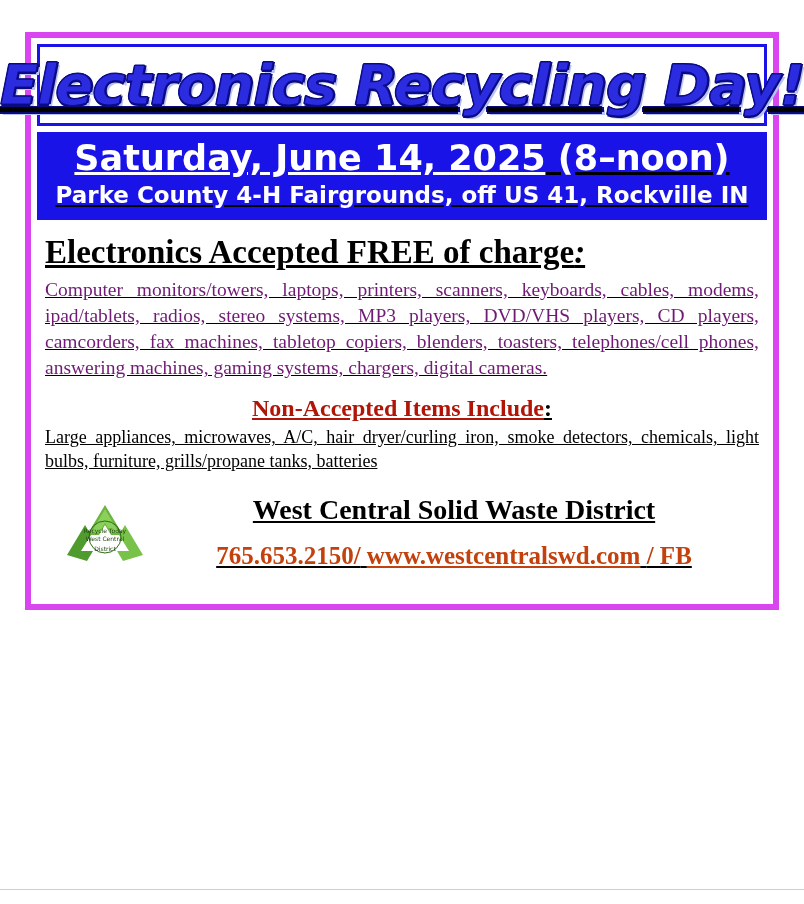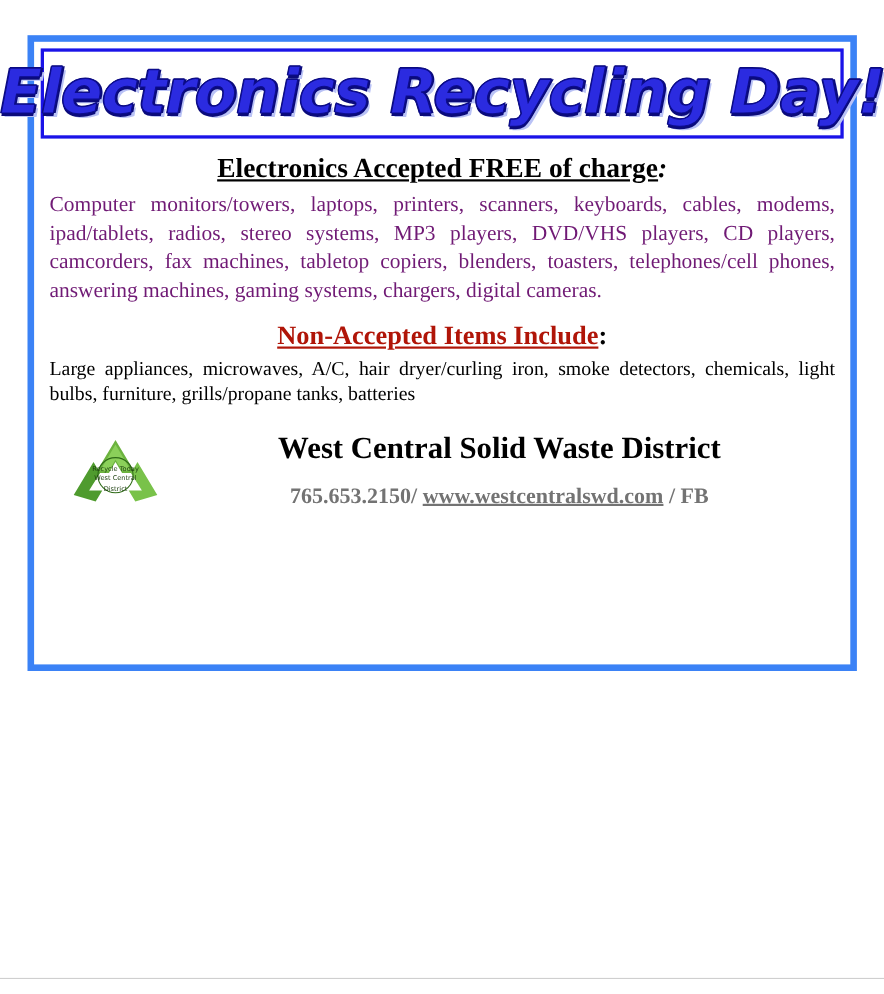--- a/index.html
+++ b/index.html
@@ -16,22 +16,23 @@
   }
 
   
   .flyer {
     position: absolute;
     left: 25px;
     top: 32px;
     width: 754px;
     height: 578px;
     background: #ffffff;
-    border: 6px solid #3b82f6;
-    box-sizing: border-box;
+    border: 6px solid #d946ef;
+    box-sizing: border-box;
+    text-decoration: underline;
   }
 
   
   .title-band {
     margin: 6px 6px 0 6px;
     border: 3px solid #1a13e8;
     background: #ffffff;
     height: 82px;
     display: flex;
     align-items: center;
@@ -86,24 +87,24 @@
     margin-top: 4px;
     white-space: nowrap;
   }
 
   
   .body-area {
     padding: 10px 14px 0 14px;
     box-sizing: border-box;
   }
   .section-head {
-    text-align: center;
-    font-family: "Liberation Serif", serif;
-    font-weight: bold;
-    font-size: 25px;
+    text-align: left;
+    font-family: "Liberation Serif", serif;
+    font-weight: bold;
+    font-size: 33px;
     color: #000000;
     margin: 4px 0 6px 0;
   }
   .section-head .under {
     text-decoration: underline;
   }
   .section-head .colon {
     font-style: italic;
     text-decoration: none;
   }
@@ -173,22 +174,22 @@
     font-family: "Liberation Serif", serif;
     font-weight: bold;
     font-size: 28px;
     color: #000000;
     line-height: 1.1;
     white-space: nowrap;
   }
   .contact {
     font-family: "Liberation Serif", serif;
     font-weight: bold;
-    font-size: 20px;
-    color: #737373;
+    font-size: 25px;
+    color: #c2410c;
     line-height: 1.15;
     margin-top: 16px;
     white-space: nowrap;
   }
   .contact .site { text-decoration: underline; }
 
   
   .page-edge {
     position: absolute;
     left: 0;
@@ -200,20 +201,27 @@
 </style>
 </head>
 <body>
 
 <div class="flyer">
 
   <div class="title-band">
     <div class="title-text">Electronics Recycling Day!</div>
   </div>
 
+  <div class="date-band">
+    <div class="date-line">
+      <span class="u">Saturday, June 14, 2025</span>
+      <span class="time">(8–noon)</span>
+    </div>
+    <div class="venue-line">Parke County 4-H Fairgrounds, off US 41, Rockville IN</div>
+  </div>
 
   <div class="body-area">
 
     <div class="section-head">
       <span class="under">Electronics Accepted FREE of charge</span><span class="colon">:</span>
     </div>
 
     <div class="accepted-text">Computer monitors/towers, laptops, printers, scanners, keyboards, cables, modems, ipad/tablets, radios, stereo systems, MP3 players, DVD/VHS players, CD players, camcorders, fax machines, tabletop copiers, blenders, toasters, telephones/cell phones, answering machines, gaming systems, chargers, digital cameras.</div>
 
 

